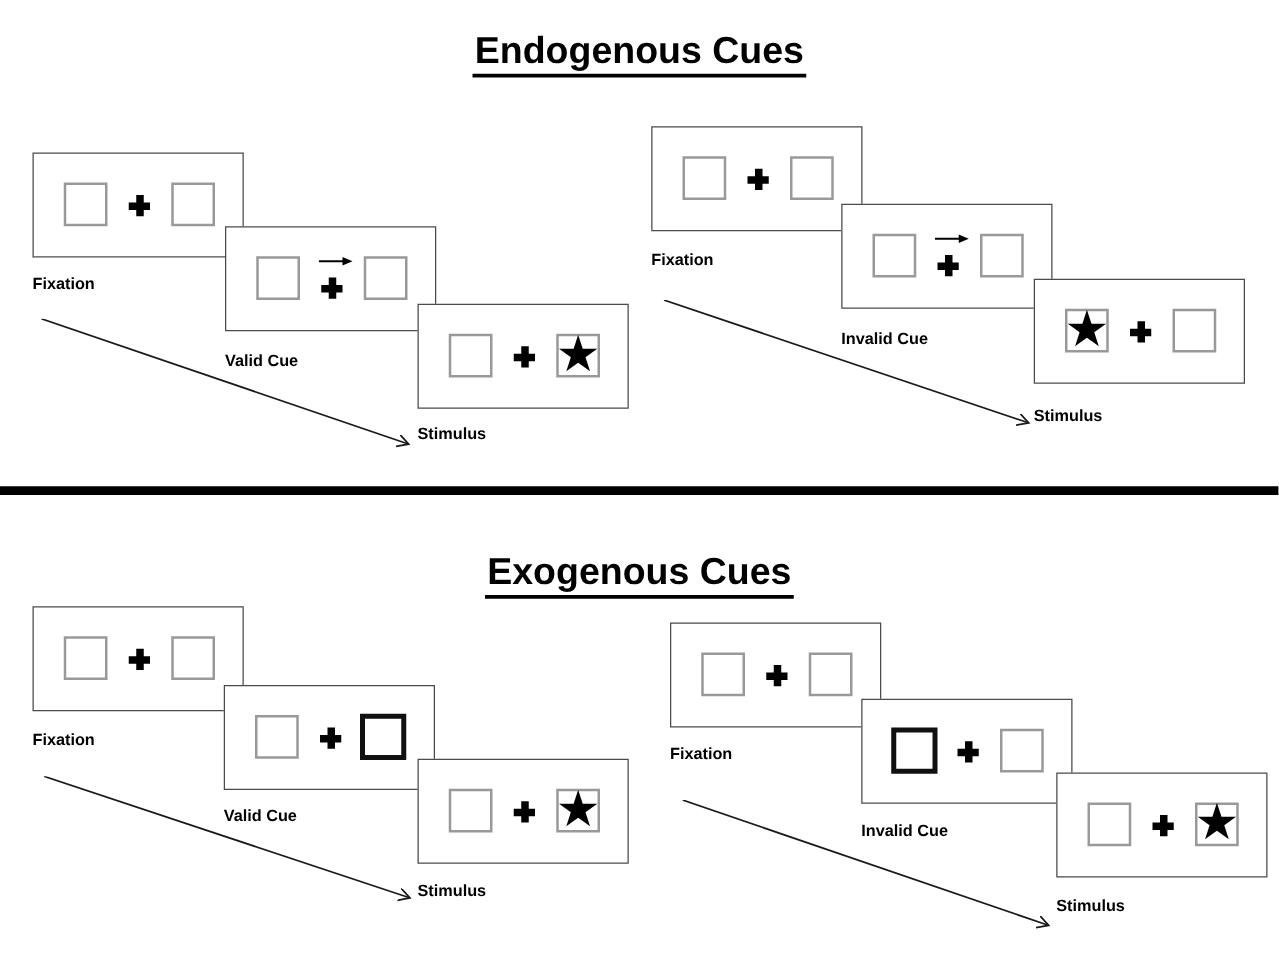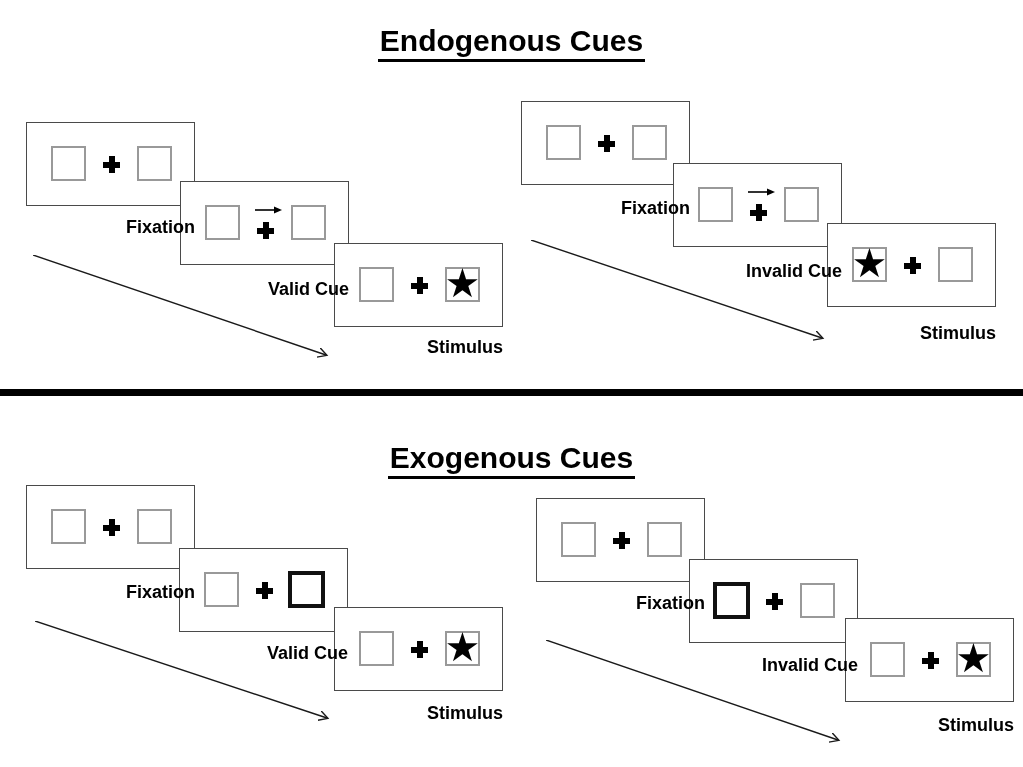--- a/index.html
+++ b/index.html
@@ -30,22 +30,22 @@
   .star{
     position:absolute;left:50%;top:50%;transform:translate(-50%,-54%);
     font-family:"DejaVu Sans",sans-serif;font-size:40px;line-height:1;color:#000;
   }
   .plus{position:absolute;left:76px;top:33px;width:17px;height:17px;}
   .plus::before{content:"";position:absolute;left:0;top:5.5px;width:17px;height:6px;background:#000;}
   .plus::after{content:"";position:absolute;top:0;left:5.5px;width:6px;height:17px;background:#000;}
   .plus.low{top:40px;}
   .cue-arrow{position:absolute;left:74px;top:19px;width:28px;height:10px;}
   .panel-label{
-    position:absolute;width:169px;text-align:right;z-index:40;
-    font-size:18px;font-weight:700;line-height:22px;
+    position:absolute;width:169px;text-align:left;z-index:40;
+    font-size:13px;font-weight:700;line-height:22px;
   }
   .timeline-arrow{position:absolute;z-index:5;}
 </style>
 </head>
 <body>
 
 <div id="canvas">
 
   <div class="section-title" style="top:24px;">
     <span>Endogenous Cues</span>

